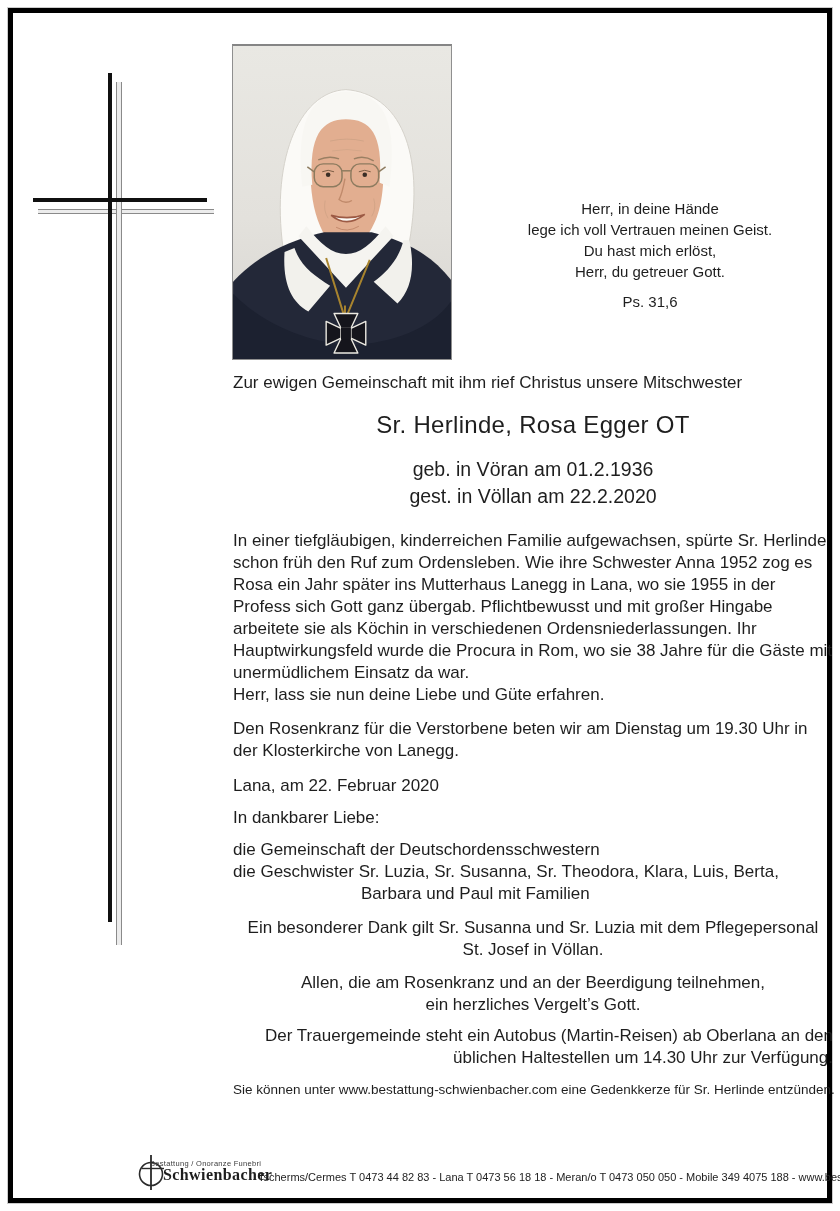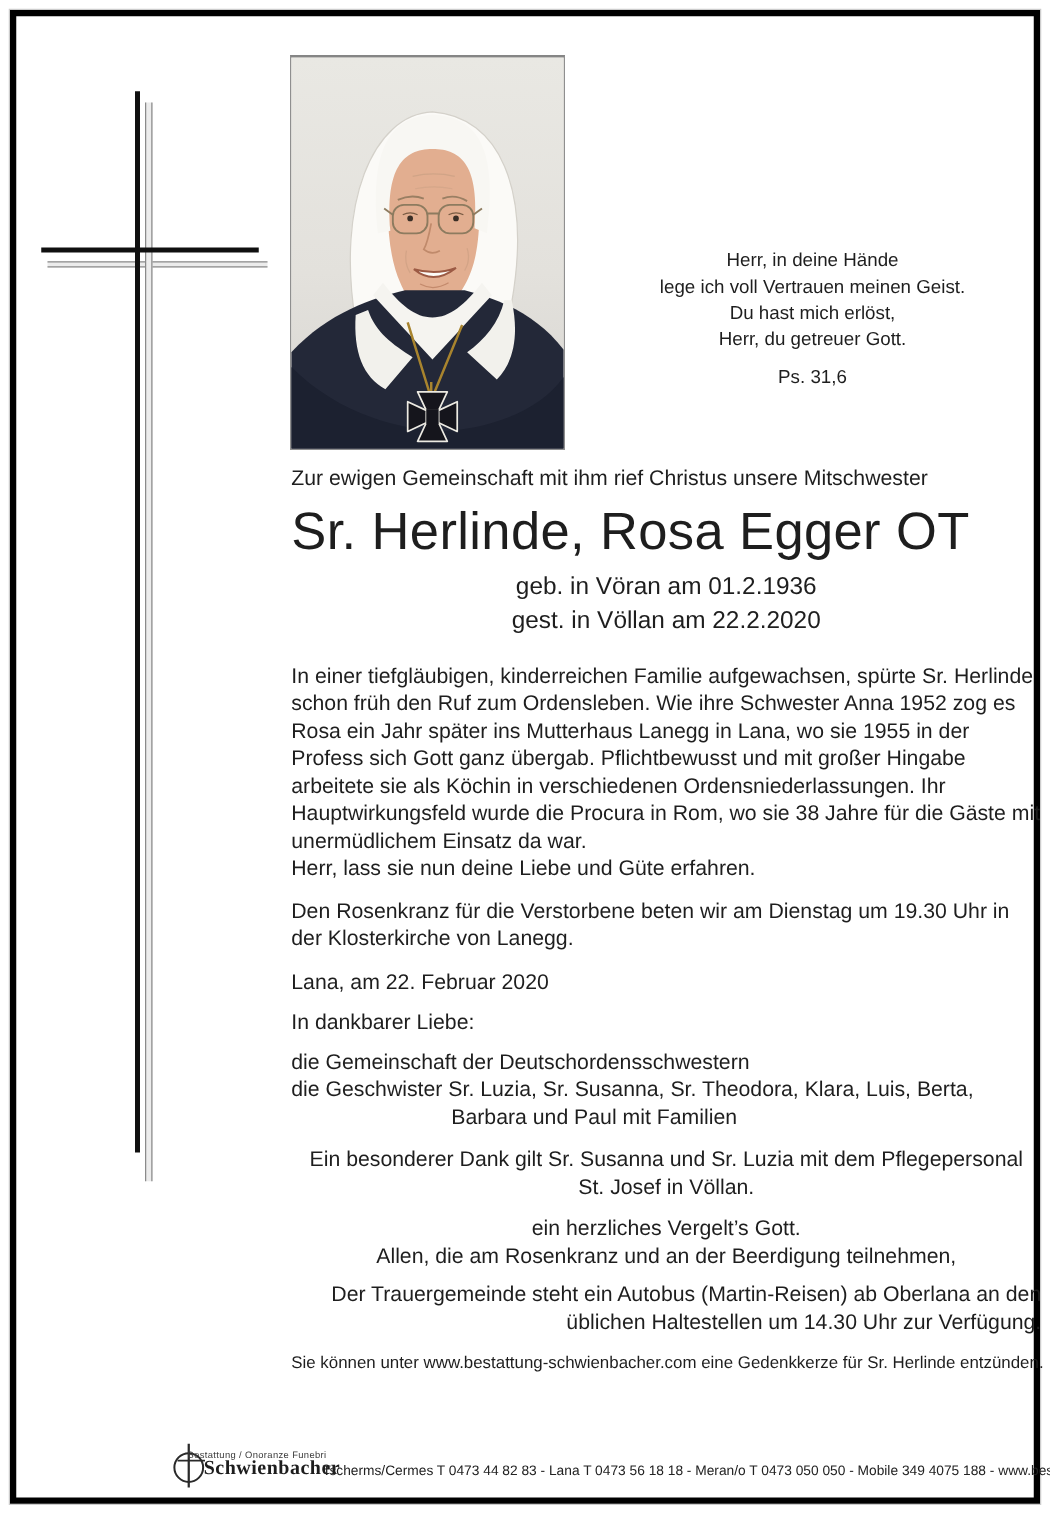--- a/index.html
+++ b/index.html
@@ -25,21 +25,21 @@
   }
   .photo svg { display:block; width:100%; height:100%; }
   
   .quote {
     position:absolute; left:475px; top:198px; width:350px;
     text-align:center; font-size:15px; line-height:21px;
   }
   .quote-ref { margin-top:9px; }
   
   .content { position:absolute; left:233px; top:372px; width:600px; font-size:17px; line-height:22px; }
-  .name   { margin-top:10px; font-size:42px; line-height:42px; text-align:left; letter-spacing:0.3px; }
+  .name   { margin-top:10px; font-size:24px; line-height:42px; text-align:center; letter-spacing:0.3px; }
   .dates  { margin-top:10px; text-align:center; font-size:19.5px; line-height:27px; }
   .p-life    { margin-top:20px; }
   .p         { margin-top:12px; }
   .p-dateline{ margin-top:13px; }
   .p-grat    { margin-top:10px; }
   .p-mourners{ margin-top:10px; }
   .indent    { padding-left:128px; }
   .cb  { text-align:center; }
   .tb  { margin-top:12px; }
   .vb  { margin-top:11px; }
@@ -164,22 +164,22 @@
     <div class="nowrap">die Geschwister Sr. Luzia, Sr. Susanna, Sr. Theodora, Klara, Luis, Berta,</div>
     <div class="nowrap indent">Barbara und Paul mit Familien</div>
   </div>
 
   <div class="cb tb">
     <div class="nowrap">Ein besonderer Dank gilt Sr. Susanna und Sr. Luzia mit dem Pflegepersonal</div>
     <div class="nowrap">St. Josef in Völlan.</div>
   </div>
 
   <div class="cb vb">
+    <div class="nowrap">Allen, die am Rosenkranz und an der Beerdigung teilnehmen,</div>
     <div class="nowrap">ein herzliches Vergelt’s Gott.</div>
-    <div class="nowrap">Allen, die am Rosenkranz und an der Beerdigung teilnehmen,</div>
   </div>
 
   <div class="cb bb">
     <div class="nowrap">Der Trauergemeinde steht ein Autobus (Martin-Reisen) ab Oberlana an den</div>
     <div class="nowrap">üblichen Haltestellen um 14.30 Uhr zur Verfügung.</div>
   </div>
 
   <div class="candle nowrap">Sie können unter www.bestattung-schwienbacher.com eine Gedenkkerze für Sr. Herlinde entzünden.</div>
 </div>
 

